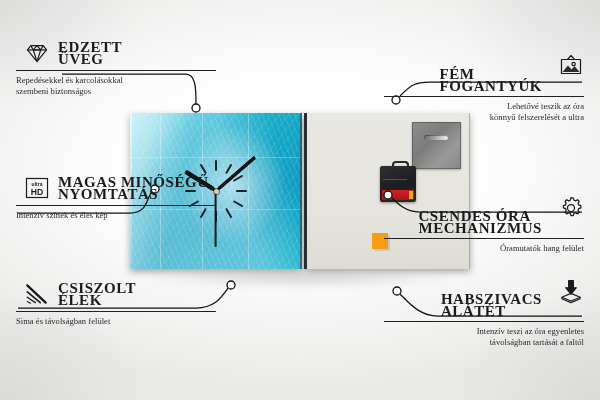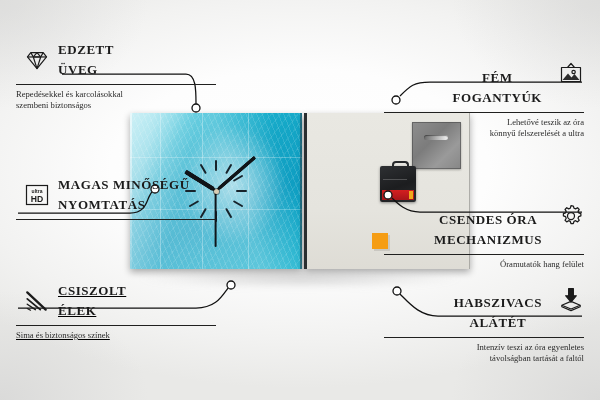--- a/index.html
+++ b/index.html
@@ -80,38 +80,38 @@
   .mech-label{position:absolute;left:2px;bottom:2px;width:32px;height:10px;background:linear-gradient(180deg,#d41f20,#a8151a);}
   .mech-label i{position:absolute;right:1px;top:1px;width:4px;height:8px;background:#f0a81c;}
   .mech-line{position:absolute;left:3px;top:13px;width:24px;height:1px;background:rgba(255,255,255,.22);}
 
   .foam-pad{position:absolute;left:68px;top:120px;width:16px;height:16px;background:#f59d14;box-shadow:2px 2px 0 rgba(0,0,0,.10);}
 
   
   .callout{position:absolute;width:200px;}
   .callout .head{display:flex;align-items:center;gap:8px;}
   .callout .title{
-    font-size:13px;line-height:20px;letter-spacing:.55px;font-weight:700;
+    font-size:15px;line-height:12px;letter-spacing:.55px;font-weight:700;
     color:#1b1b1b;text-transform:uppercase;white-space:pre-line;
   }
   .callout .rule{height:1px;background:#20201f;margin:4px 0 4px;}
   .callout .desc{font-size:8.6px;line-height:10.5px;color:#2b2b2b;white-space:pre-line;}
   .ico{width:26px;height:26px;flex:0 0 26px;display:block;margin-left:8px;}
   .ico svg{display:block;width:26px;height:26px;}
 
   .c-left{left:16px;}
   .c-left .head{justify-content:flex-start;}
   .c-left .title{text-align:left;}
   .c-left .desc{text-align:left;}
   .c-right{right:16px;}
   .c-right .head{justify-content:flex-end;}
-  .c-right .title{text-align:center;margin-top:28px;}
+  .c-right .title{text-align:left;margin-top:28px;}
   .c-right .desc{text-align:right;}
 
-  .c1{top:40px;}  .c2{top:175px;} .c3{top:281px;text-decoration:underline;}
+  .c1{top:40px;}  .c2{top:175px;} .c3{top:281px;}
   .c4{top:40px;}  .c5{top:182px;} .c6{top:265px;}
 
   
   #leaders{position:absolute;inset:0;pointer-events:none;}
   #leaders path{fill:none;stroke:#111;stroke-width:1.25;}
   #leaders circle{fill:#fff;stroke:#111;stroke-width:1.3;}
 </style>
 </head>
 <body>
 
@@ -245,39 +245,40 @@
         <svg viewBox="0 0 26 26">
           <rect x="2.5" y="3.5" width="21" height="19" fill="none" stroke="#1b1b1b" stroke-width="1.2"></rect>
           <text x="13" y="11.4" text-anchor="middle" font-family="Liberation Sans, sans-serif" font-size="5" font-weight="bold" fill="#1b1b1b">ultra</text>
           <text x="13" y="19.8" text-anchor="middle" font-family="Liberation Sans, sans-serif" font-size="8.6" font-weight="bold" fill="#1b1b1b">HD</text>
         </svg>
       </span>
       <span class="title">MAGAS MINŐSÉGŰ
 NYOMTATÁS</span>
     </div>
     <div class="rule"></div>
+    <div class="desc">Intenzív színek és éles kép</div>
   </div>
 
   <div class="callout c-left c3">
     <div class="head">
       <span class="ico">
         <svg viewBox="0 0 24 24">
             <g stroke="#1b1b1b" stroke-linecap="round">
           <path d="M3 4 L20 20" stroke-width="2.1"></path>
           <path d="M3 10 L15 20" stroke-width="1.6"></path>
           <path d="M3 15 L10.5 20" stroke-width="1.3"></path>
           <path d="M3 19 L6 20.5" stroke-width="1.1"></path>
             </g>
           </svg>
       </span>
       <span class="title">CSISZOLT
 ÉLEK</span>
     </div>
     <div class="rule"></div>
-    <div class="desc">Sima és biztonságos színek</div>
+    <div class="desc">Sima és távolságban felület</div>
   </div>
 
   <div class="callout c-right c4">
     <div class="head">
       <span class="title">FÉM
 FOGANTYÚK</span>
       <span class="ico">
         <svg viewBox="0 0 26 26">
             <g fill="none" stroke="#1b1b1b" stroke-width="1.2" stroke-linejoin="round">
           <path d="M13 2.5 L9.5 6.5 H16.5 Z"></path>

